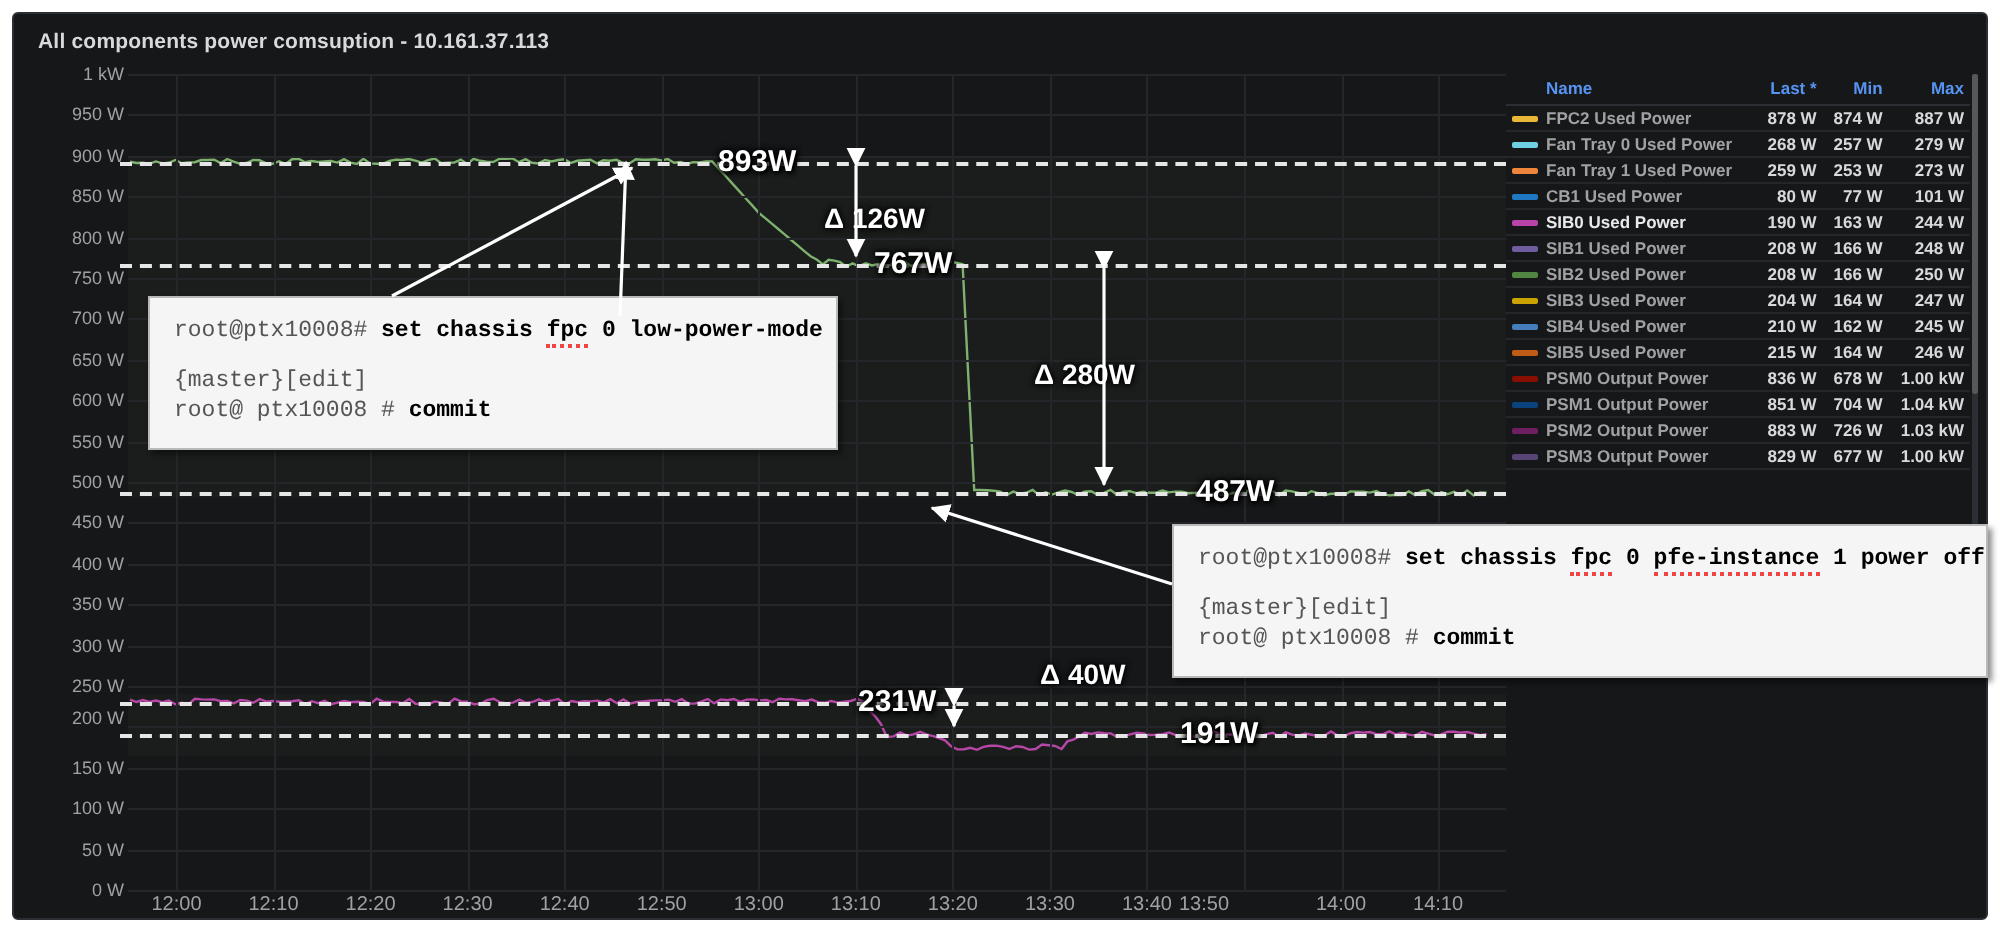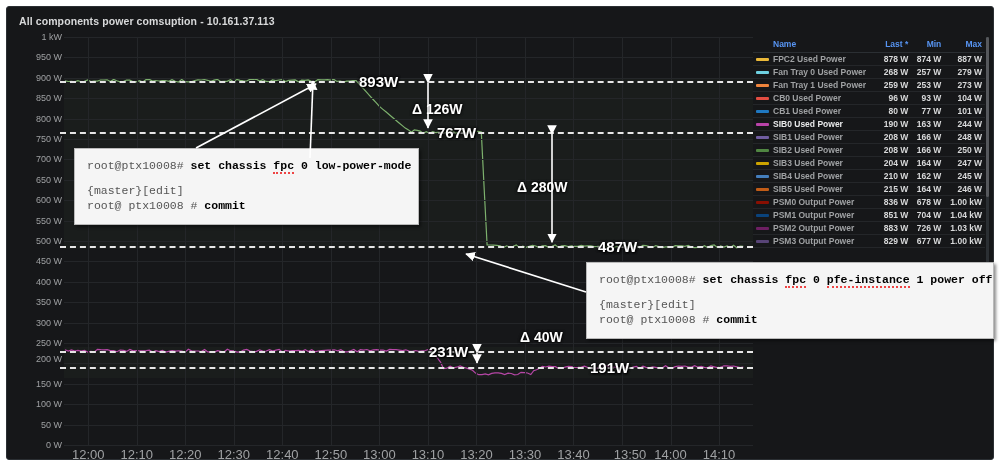--- a/index.html
+++ b/index.html
@@ -66,21 +66,21 @@
     transform: translateY(-50%);
     white-space: nowrap;
   }
   .yaxis { position: absolute; left: 0; top: 30px; width: 55px; height: 408px; }
 
   
   .xaxis { position: absolute; left: 57px; top: 438px; width: 689px; height: 18px; }
   .xtick {
     position: absolute;
     top: 2px;
-    font-size: 13px;
+    font-size: 10px;
     color: #9fa1a3;
     transform: translateX(-50%);
     white-space: nowrap;
   }
 
   
   .legend {
     position: absolute;
     left: 746px; top: 30px;
     width: 236px; height: 225px;
@@ -216,21 +216,21 @@
         <div class="xtick" style="left: 72.774px;">12:10</div>
         <div class="xtick" style="left: 121.297px;">12:20</div>
         <div class="xtick" style="left: 169.819px;">12:30</div>
         <div class="xtick" style="left: 218.342px;">12:40</div>
         <div class="xtick" style="left: 266.864px;">12:50</div>
         <div class="xtick" style="left: 315.387px;">13:00</div>
         <div class="xtick" style="left: 363.909px;">13:10</div>
         <div class="xtick" style="left: 412.431px;">13:20</div>
         <div class="xtick" style="left: 460.954px;">13:30</div>
         <div class="xtick" style="left: 509.476px;">13:40</div>
-        <div class="xtick" style="left: 566px;">13:50</div>
+        <div class="xtick" style="left: 538px;">13:50</div>
         <div class="xtick" style="left: 606.521px;">14:00</div>
         <div class="xtick" style="left: 655.044px;">14:10</div>
       </div>
 
     <div class="legend">
       <table>
         <thead>
           <tr>
             <th class="nm">Name</th>
             <th>Last *</th>
@@ -249,26 +249,20 @@
               <td class="nm"><span class="swatch" style="background: rgb(110, 208, 224);"></span><span>Fan Tray 0 Used Power</span></td>
               <td class="val">268 W</td>
               <td class="val">257 W</td>
               <td class="val">279 W</td>
             </tr>
             <tr>
               <td class="nm"><span class="swatch" style="background: rgb(239, 132, 60);"></span><span>Fan Tray 1 Used Power</span></td>
               <td class="val">259 W</td>
               <td class="val">253 W</td>
               <td class="val">273 W</td>
-            </tr>
-            <tr>
-              <td class="nm"><span class="swatch" style="background: rgb(226, 77, 66);"></span><span>CB0 Used Power</span></td>
-              <td class="val">96 W</td>
-              <td class="val">93 W</td>
-              <td class="val">104 W</td>
             </tr>
             <tr>
               <td class="nm"><span class="swatch" style="background: rgb(31, 120, 193);"></span><span>CB1 Used Power</span></td>
               <td class="val">80 W</td>
               <td class="val">77 W</td>
               <td class="val">101 W</td>
             </tr>
             <tr class="bold">
               <td class="nm"><span class="swatch" style="background: rgb(186, 67, 169);"></span><span>SIB0 Used Power</span></td>
               <td class="val">190 W</td>

